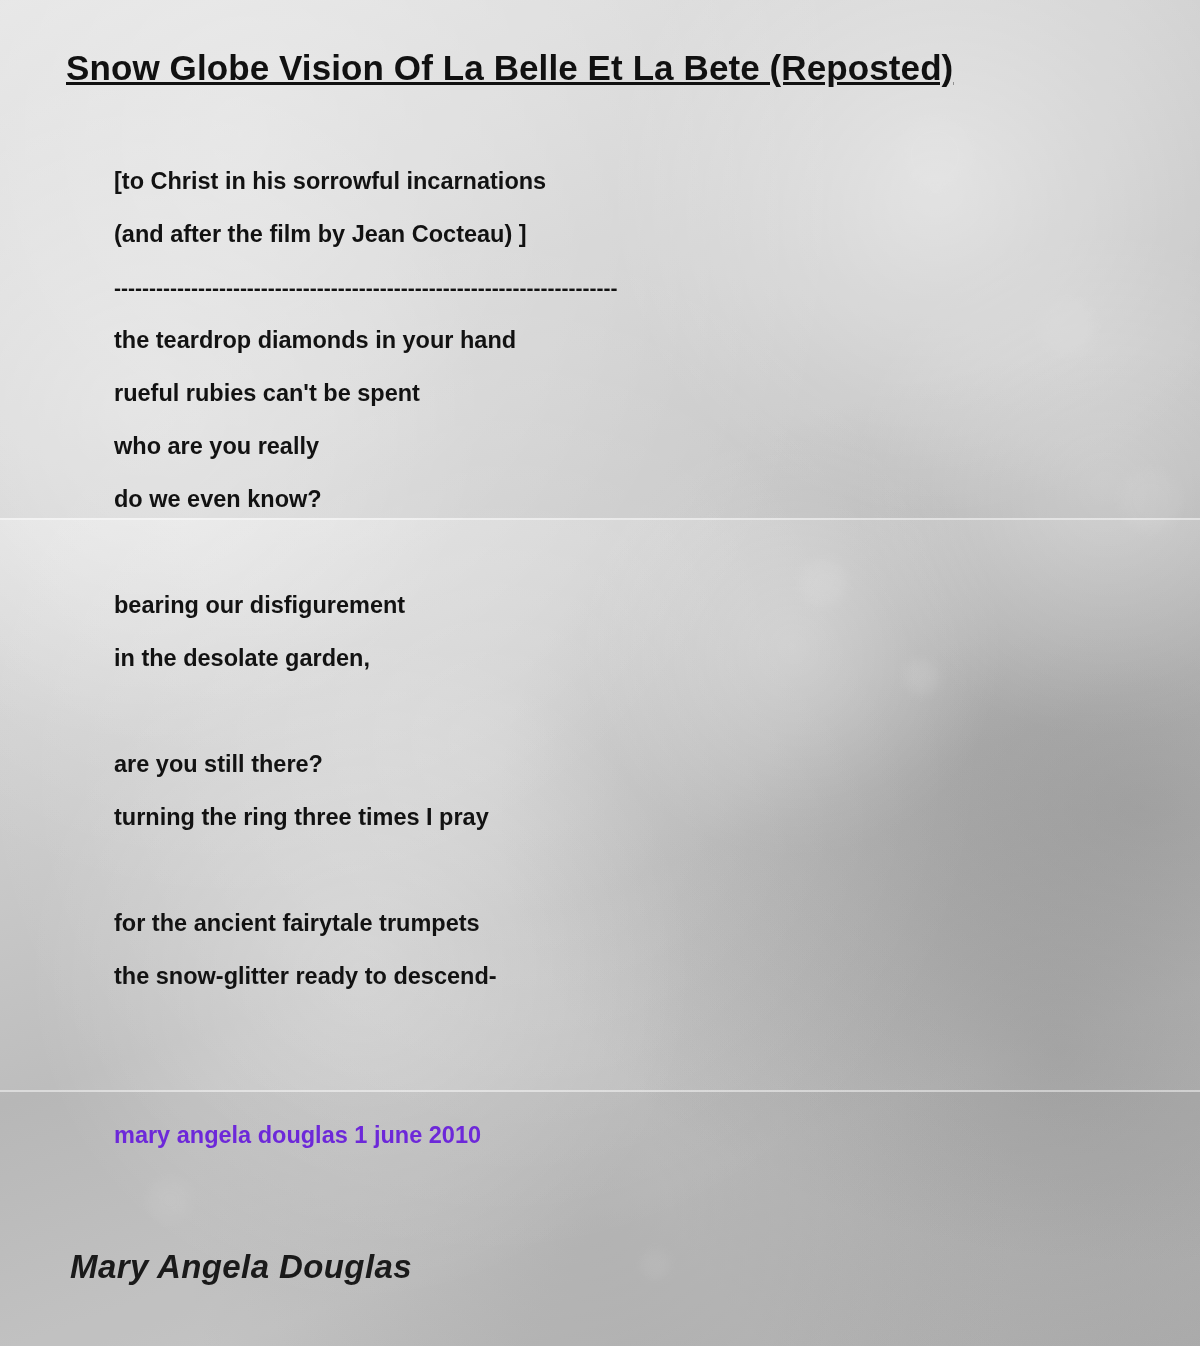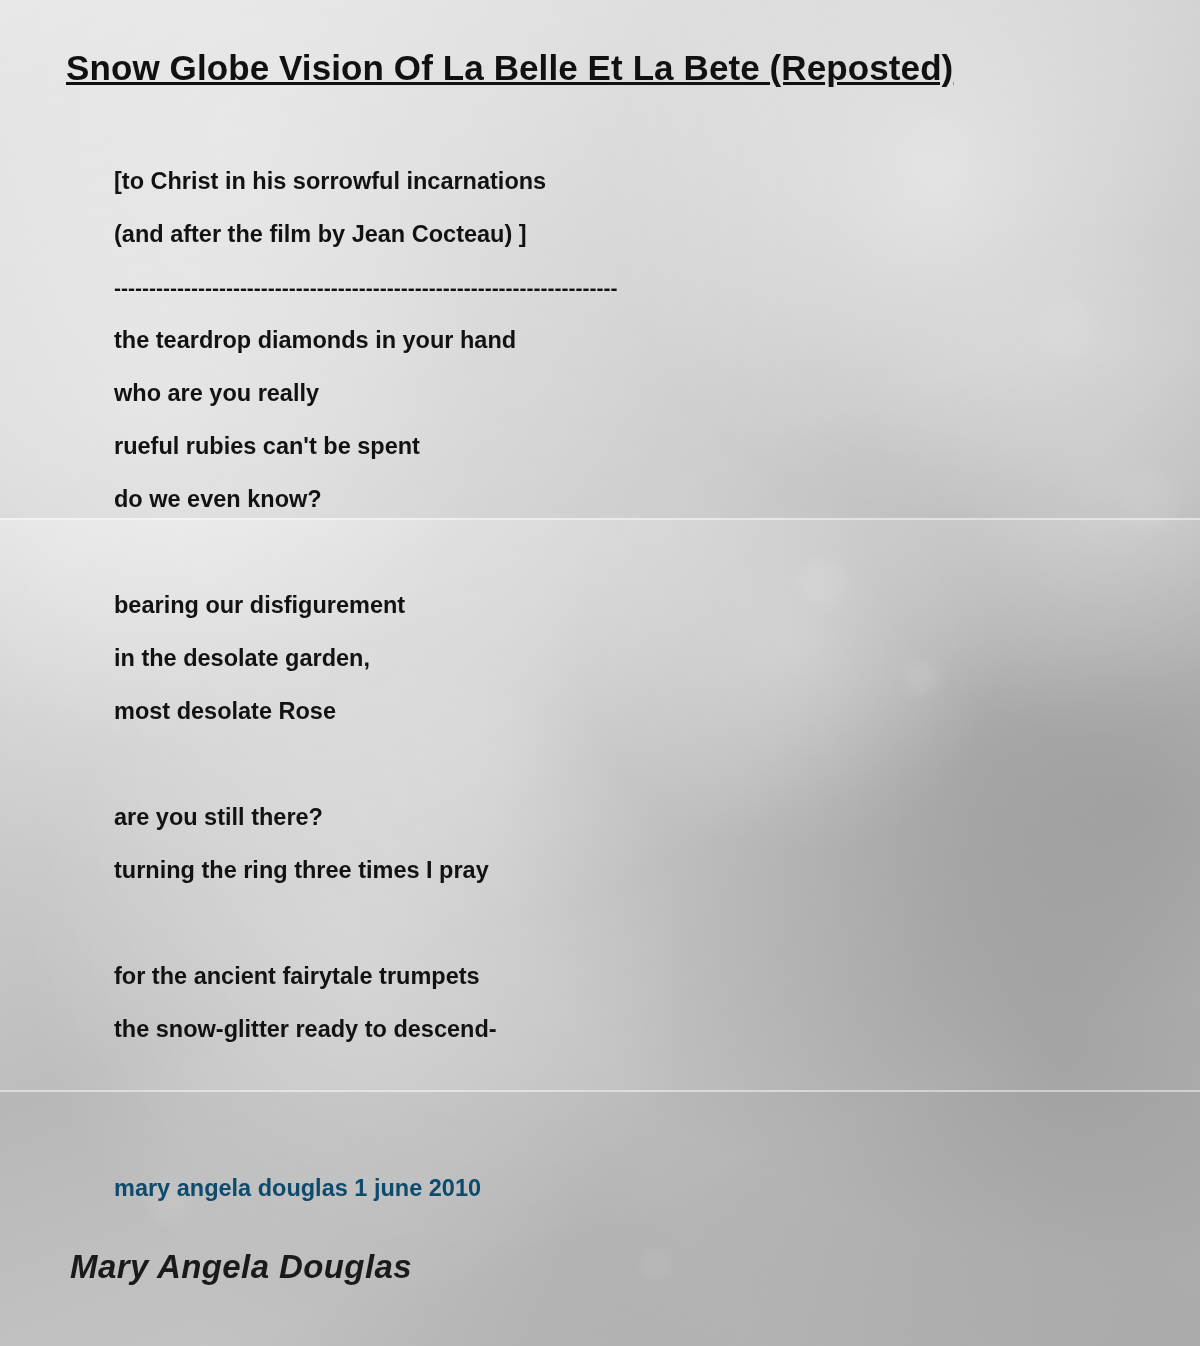--- a/index.html
+++ b/index.html
@@ -108,21 +108,21 @@
   }
   .line.rule {
     font-size: 21px;
     letter-spacing: 0px;
     line-height: 53px;
   }
 
   .credit {
     font-size: 23.5px;
     font-weight: bold;
-    color: #0c4a6e;
+    color: #6d28d9;
     line-height: 53px;
     white-space: pre;
   }
 
   .author {
     position: absolute;
     left: 70px;
     top: 1248px;
     font-size: 33px;
     font-style: italic;
@@ -156,29 +156,28 @@
   <div class="content">
 
     <div class="poem-title">Snow Globe Vision Of La Belle Et La Bete (Reposted)</div>
 
     <div class="poem-body">
       <div class="line">[to Christ in his sorrowful incarnations</div>
       <div class="line">(and after the film by Jean Cocteau) ]</div>
       <div class="line rule">------------------------------------------------------------------------</div>
 
       <div class="line">the teardrop diamonds in your hand</div>
+      <div class="line">rueful rubies can't be spent</div>
       <div class="line">who are you really</div>
-      <div class="line">rueful rubies can't be spent</div>
       <div class="line">do we even know?</div>
 
       <div class="line blank"></div>
 
       <div class="line">bearing our disfigurement</div>
       <div class="line">in the desolate garden,</div>
-      <div class="line">most desolate Rose</div>
 
       <div class="line blank"></div>
 
       <div class="line">are you still there?</div>
       <div class="line">turning the ring three times I pray</div>
 
       <div class="line blank"></div>
 
       <div class="line">for the ancient fairytale trumpets</div>
       <div class="line">the snow-glitter ready to descend-</div>

